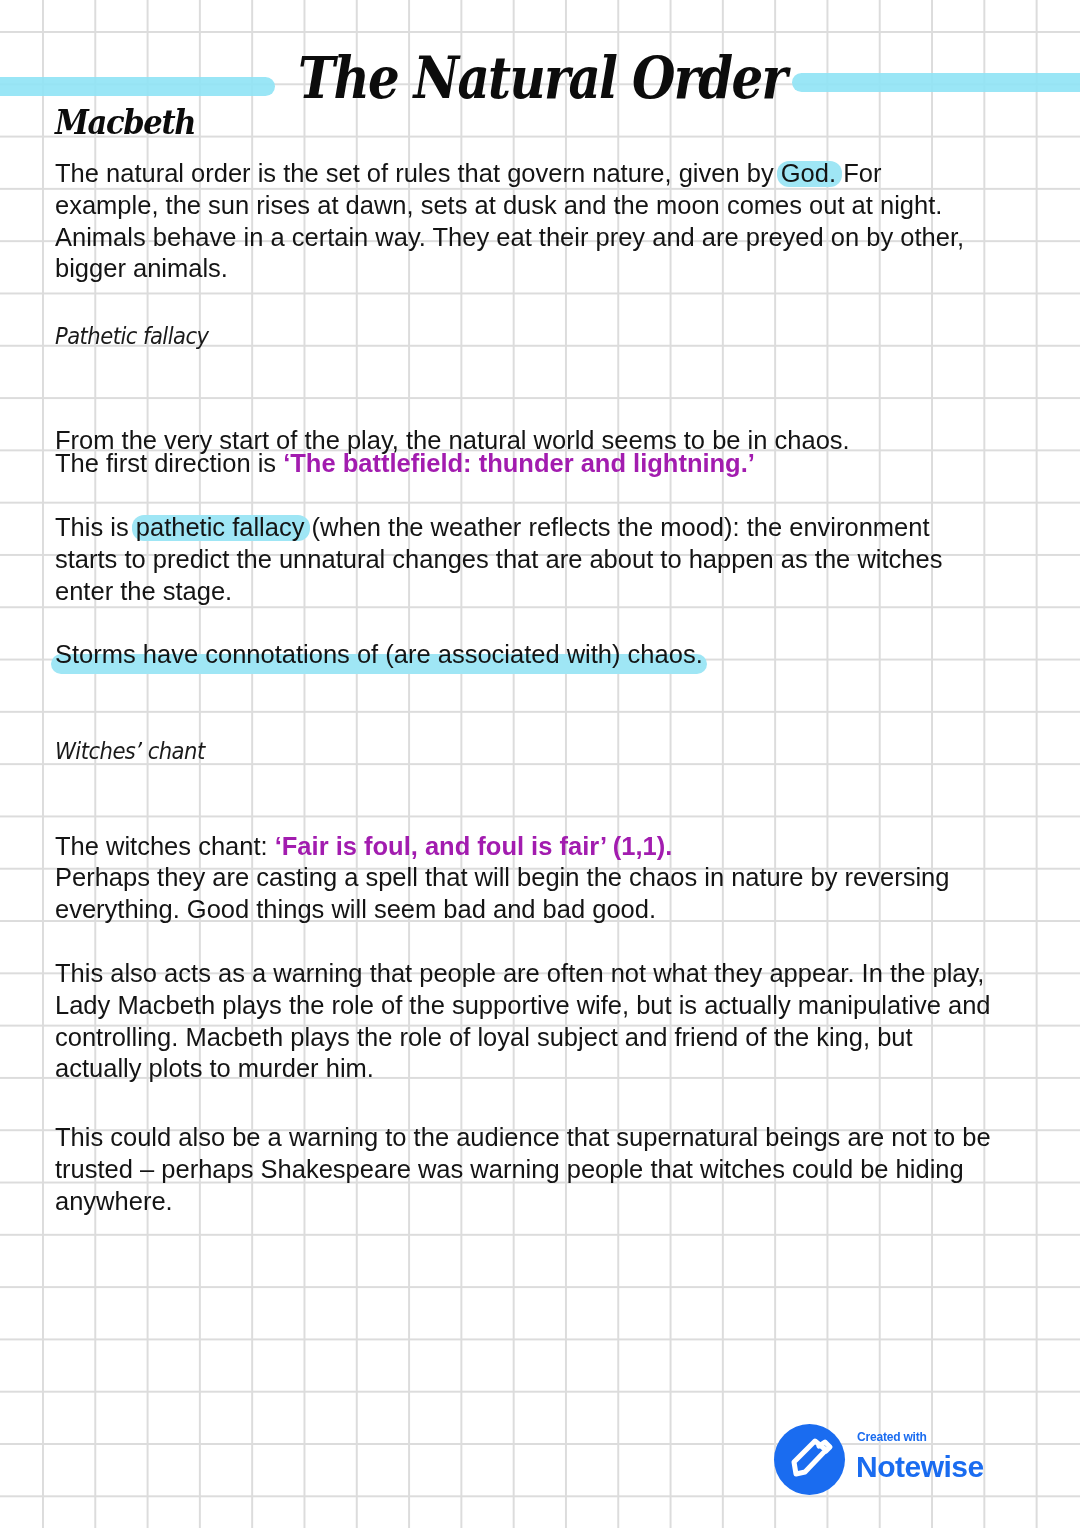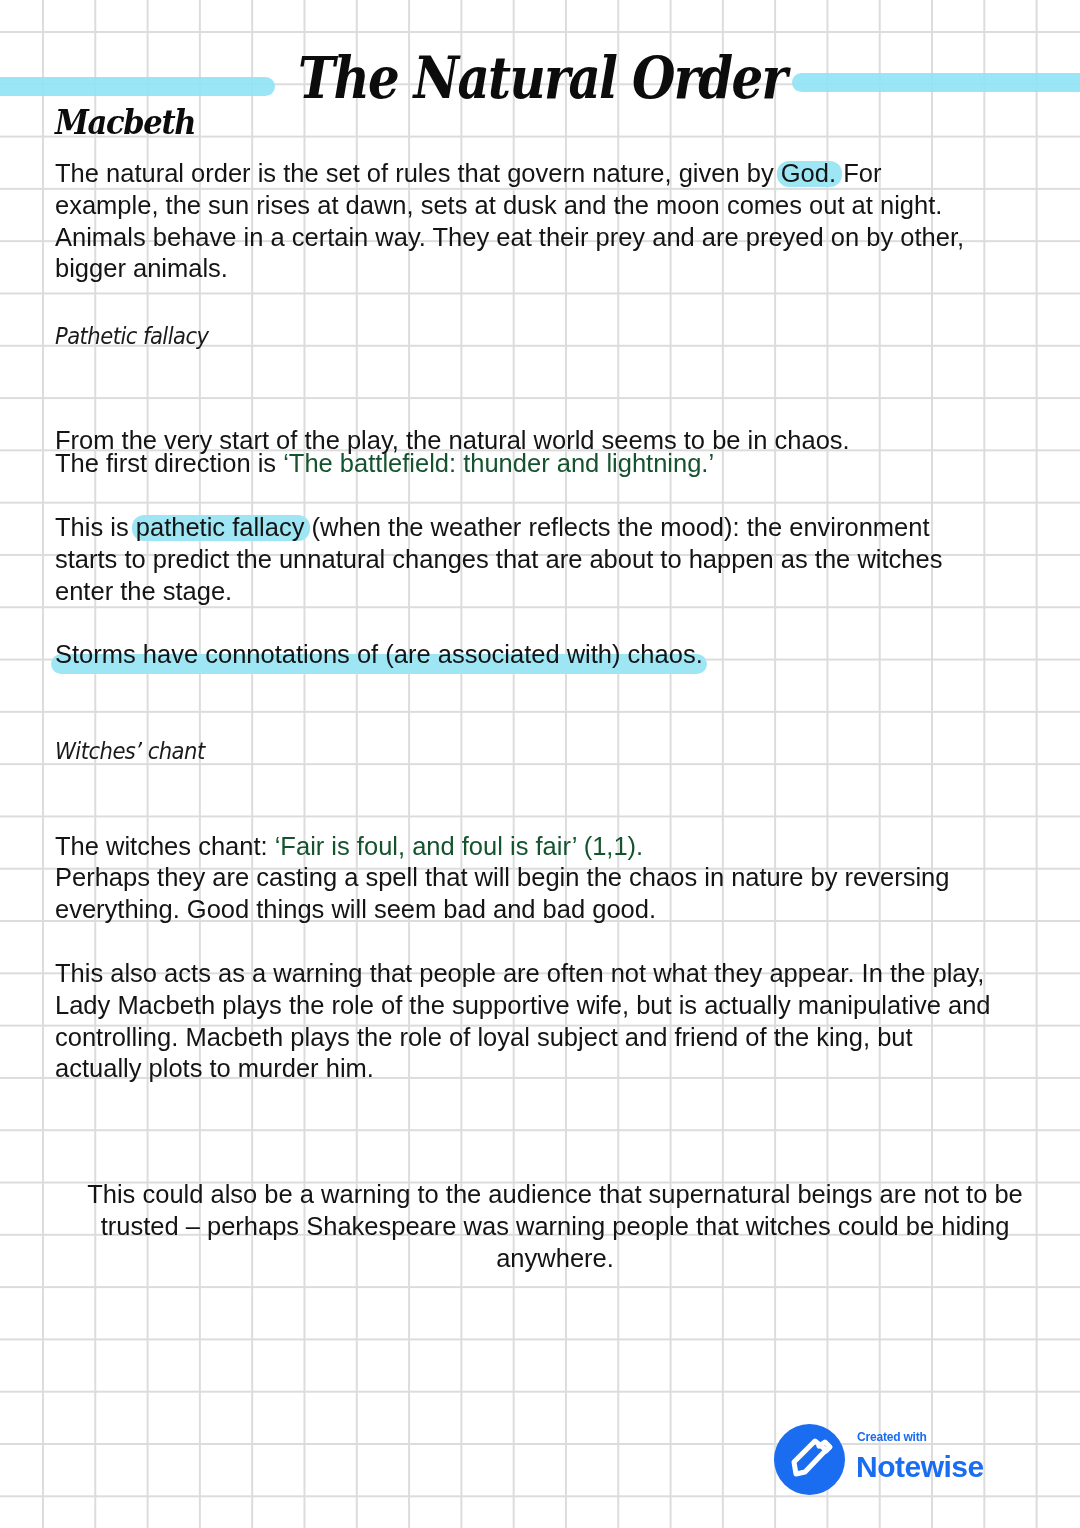--- a/index.html
+++ b/index.html
@@ -72,22 +72,22 @@
       font-family: "DejaVu Sans", sans-serif;
       font-style: italic;
       font-size: 23px;
       line-height: 32px;
       color: #1a1a1a;
       letter-spacing: -0.6px;
       transform: scaleX(0.92);
       transform-origin: left center;
     }
     .quote {
-      color: #14532d;
-      font-weight: normal;
+      color: #a21caf;
+      font-weight: bold;
     }
     .hl {
       position: relative;
       z-index: 0;
     }
     .hl::before {
       content: "";
       position: absolute;
       z-index: -1;
       background: #9fe6f5;
@@ -180,21 +180,21 @@
   <span class="line">everything. Good things will seem bad and bad good.</span>
 </p>
 
 <p class="para" style="top:958px;">
   <span class="line">This also acts as a warning that people are often not what they appear. In the play,</span>
   <span class="line">Lady Macbeth plays the role of the supportive wife, but is actually manipulative and</span>
   <span class="line">controlling. Macbeth plays the role of loyal subject and friend of the king, but</span>
   <span class="line">actually plots to murder him.</span>
 </p>
 
-<p class="para" style="top:1179px;text-align:center;">
+<p class="para" style="top:1122px;">
   <span class="line">This could also be a warning to the audience that supernatural beings are not to be</span>
   <span class="line">trusted – perhaps Shakespeare was warning people that witches could be hiding</span>
   <span class="line">anywhere.</span>
 </p>
 
 <div class="logo">
   <div class="logo-circle">
     <svg width="71" height="71" viewBox="0 0 71 71">
       <g fill="none" stroke="#ffffff" stroke-width="5" stroke-linejoin="round" stroke-linecap="round">
         <path d="M22 50 L20 38 L41 17 L52 26 L31 48 Z"></path>

